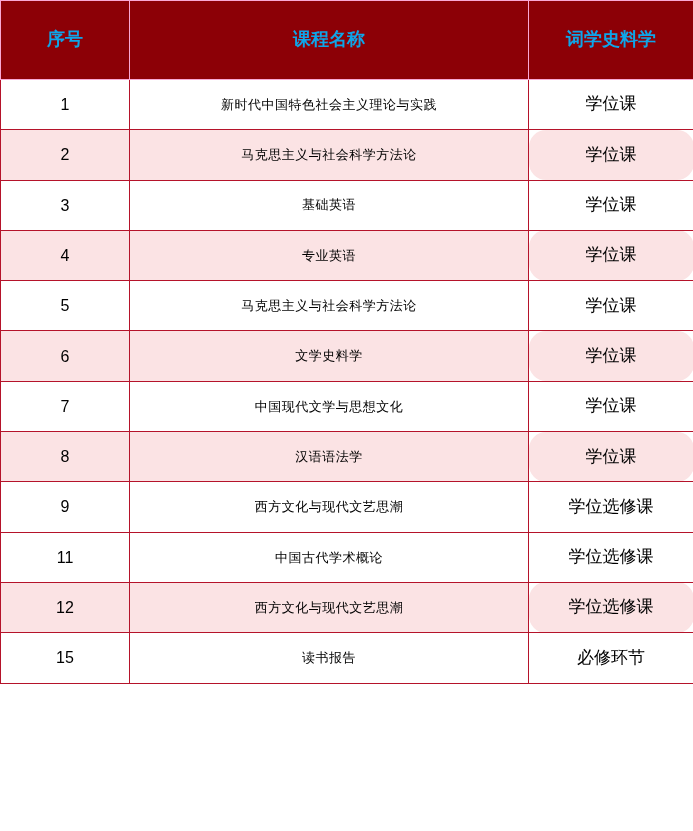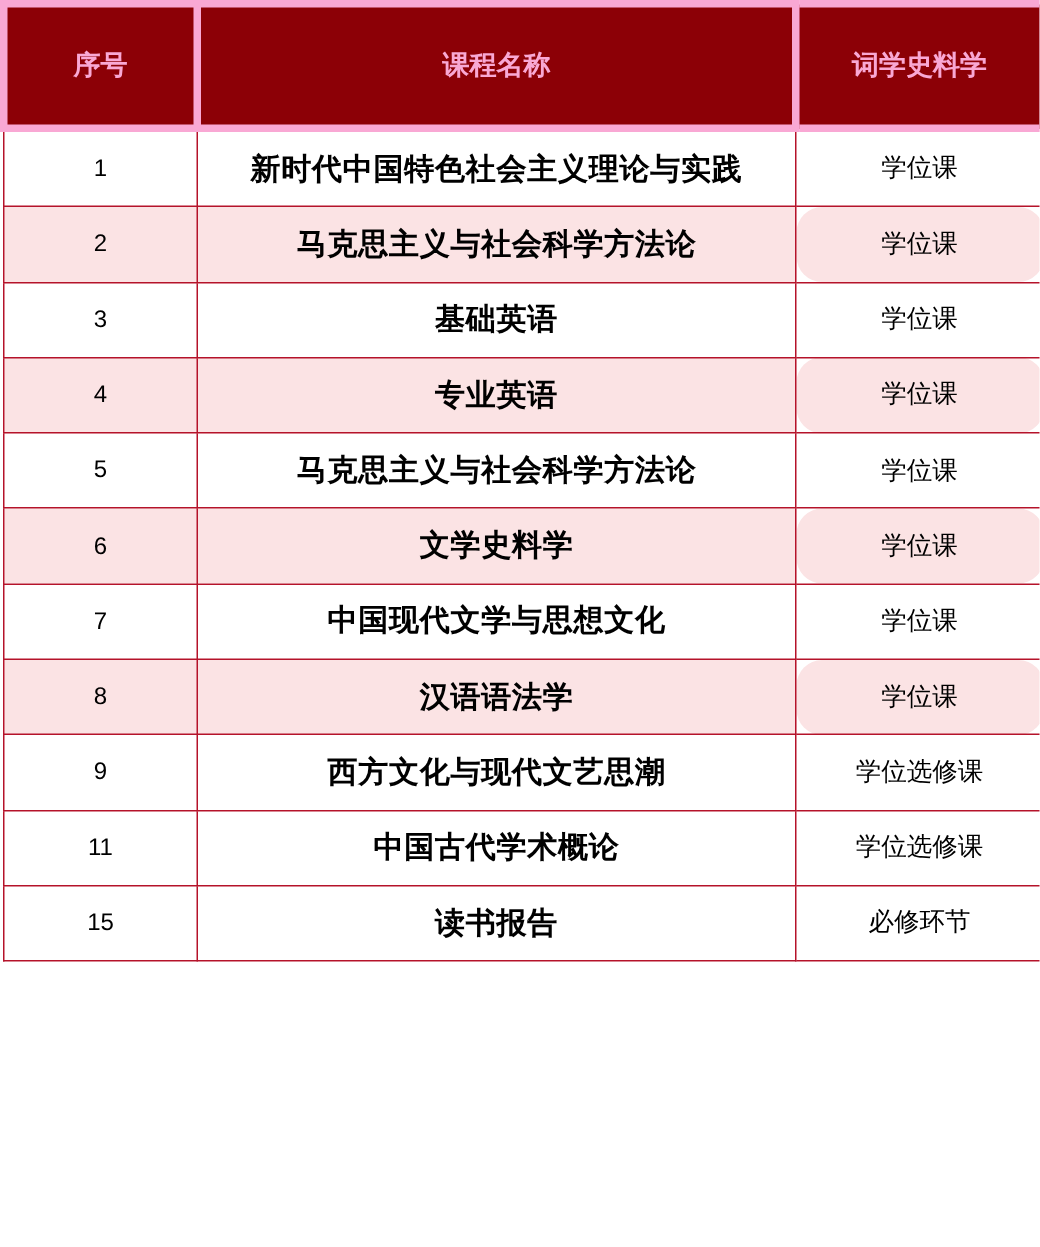--- a/index.html
+++ b/index.html
@@ -33,39 +33,38 @@
     text-align: center;
     vertical-align: middle;
     padding: 0;
     height: 49.3px;
     font-size: 17px;
     font-weight: normal;
     line-height: 1.2;
   }
   table.course-table thead th {
     background: #8c0006;
-    color: #f9a8d4;
+    color: #0ea5e9;
     font-weight: bold;
     font-size: 18px;
     height: 78px;
-    border: 5px solid #f9a8d4;
+    border: 1px solid #f9a8d4;
   }
   table.course-table tbody tr.row-odd td {
     background: #ffffff;
   }
   table.course-table tbody tr.row-even td {
     background: #fbe3e4;
   }
   table.course-table tbody td.cell-index {
     font-size: 16px;
   }
   table.course-table tbody td.cell-name {
-    font-size: 20px;
+    font-size: 13px;
     letter-spacing: 0.5px;
-    font-weight: bold;
   }
   table.course-table tbody td.cell-type {
     font-size: 17px;
     border-radius: 17px;
   }
 </style>
 </head>
 <body>
 
 <div class="table-wrap">
@@ -126,20 +125,25 @@
       <tr class="row-odd">
         <td class="cell-index">9</td>
         <td class="cell-name">西方文化与现代文艺思潮</td>
         <td class="cell-type">学位选修课</td>
       </tr>
       <tr class="row-odd">
         <td class="cell-index">11</td>
         <td class="cell-name">中国古代学术概论</td>
         <td class="cell-type">学位选修课</td>
       </tr>
+      <tr class="row-even">
+        <td class="cell-index">12</td>
+        <td class="cell-name">西方文化与现代文艺思潮</td>
+        <td class="cell-type">学位选修课</td>
+      </tr>
       <tr class="row-odd">
         <td class="cell-index">15</td>
         <td class="cell-name">读书报告</td>
         <td class="cell-type">必修环节</td>
       </tr>
     </tbody>
   </table>
 </div>
 
 </body></html>

